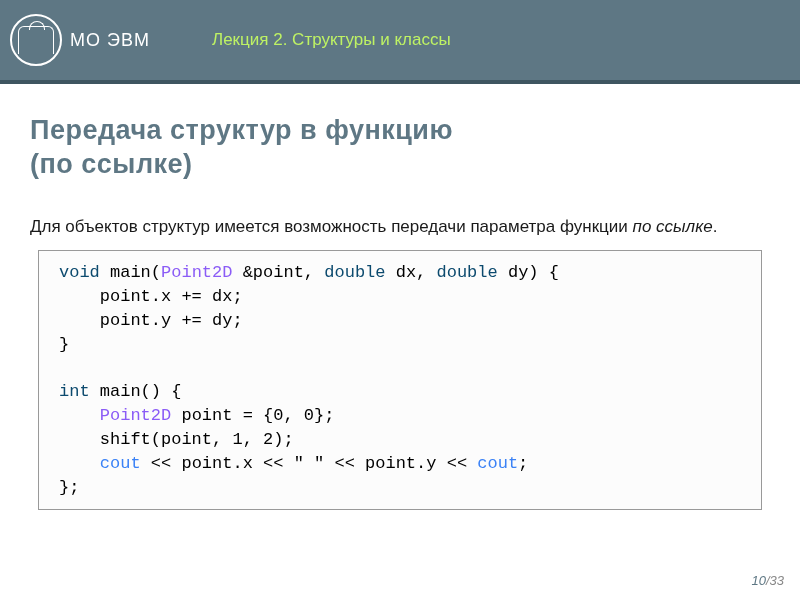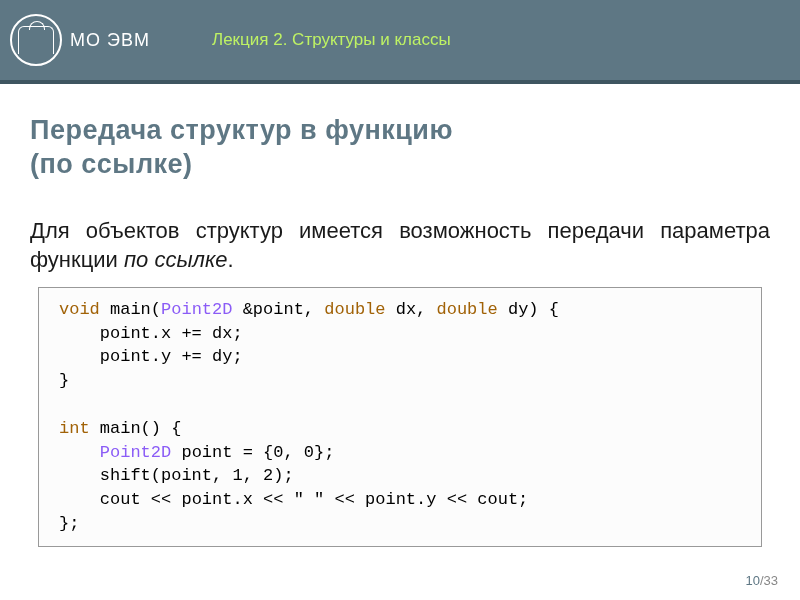--- a/index.html
+++ b/index.html
@@ -66,46 +66,47 @@
   h1.section-title {
     color: #5e7784;
     font-size: 27px;
     font-weight: bold;
     line-height: 1.25;
     letter-spacing: 0.5px;
     margin-bottom: 8px;
   }
   .description {
     color: #1a1a1a;
-    font-size: 22px;
+    font-size: 17px;
     text-align: justify;
     line-height: 1.35;
     margin-bottom: 12px;
     margin-top: 34px;
   }
   .description .italic { font-style: italic; }
   .code-block {
     border: 1px solid #999;
     background: #fcfcfc;
     margin: 0 8px;
     padding: 10px 14px 10px 20px;
     font-family: "Courier New", monospace;
     font-size: 17px;
     line-height: 1.4;
     color: #000;
   }
-  .kw-blue { color: #a16207; }
+  .kw-blue { color: #0c4a6e; }
   .kw-teal { color: #8b5cf6; }
-  .kw-red  { color: #000000; }
+  .kw-red  { color: #3b82f6; }
   .page-num {
     position: absolute;
-    right: 22px;
+    right: 16px;
     bottom: 12px;
     font-size: 13px;
     color: #5e7784;
+    font-style: italic;
   }
   .page-num .cur { color: #5e7784; }
   .page-num .tot { color: #888; }
 </style>
 </head>
 <body>
 
 <div class="header">
   <div class="logo-wrap">
     <div class="logo-circle">

